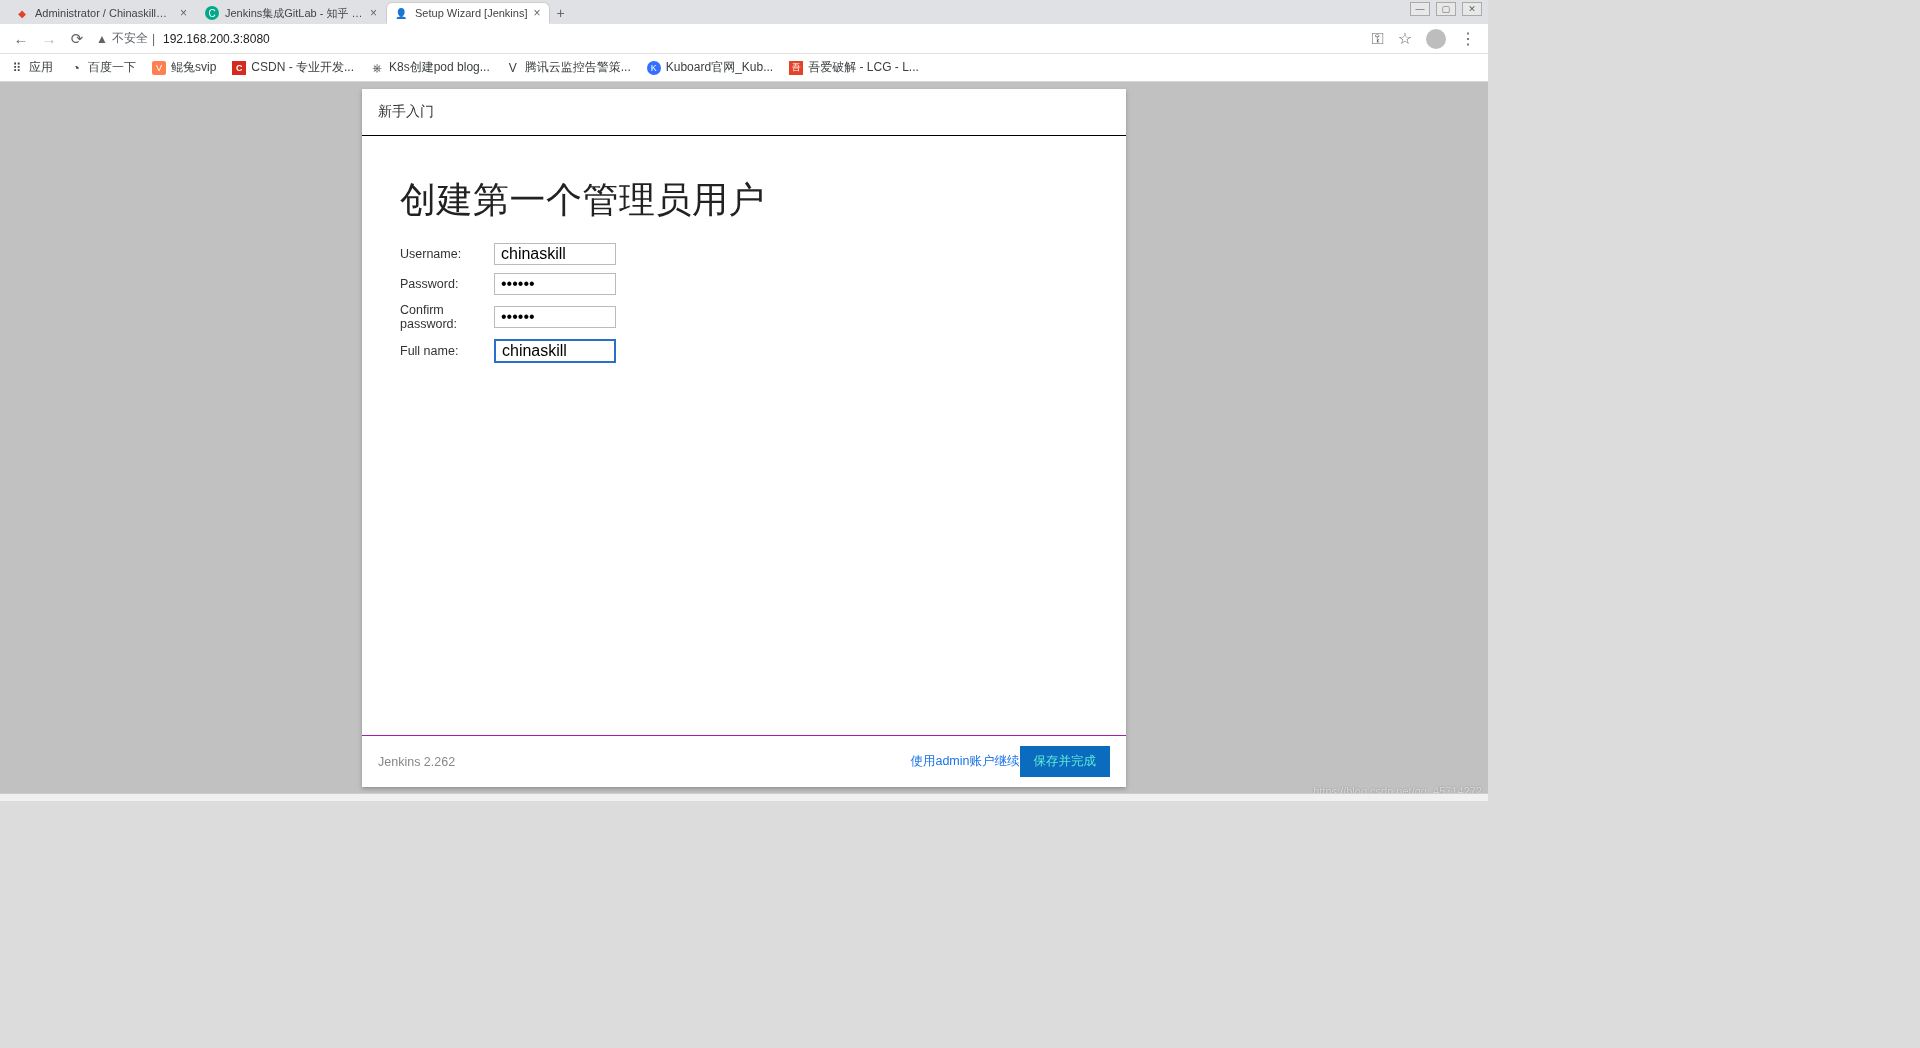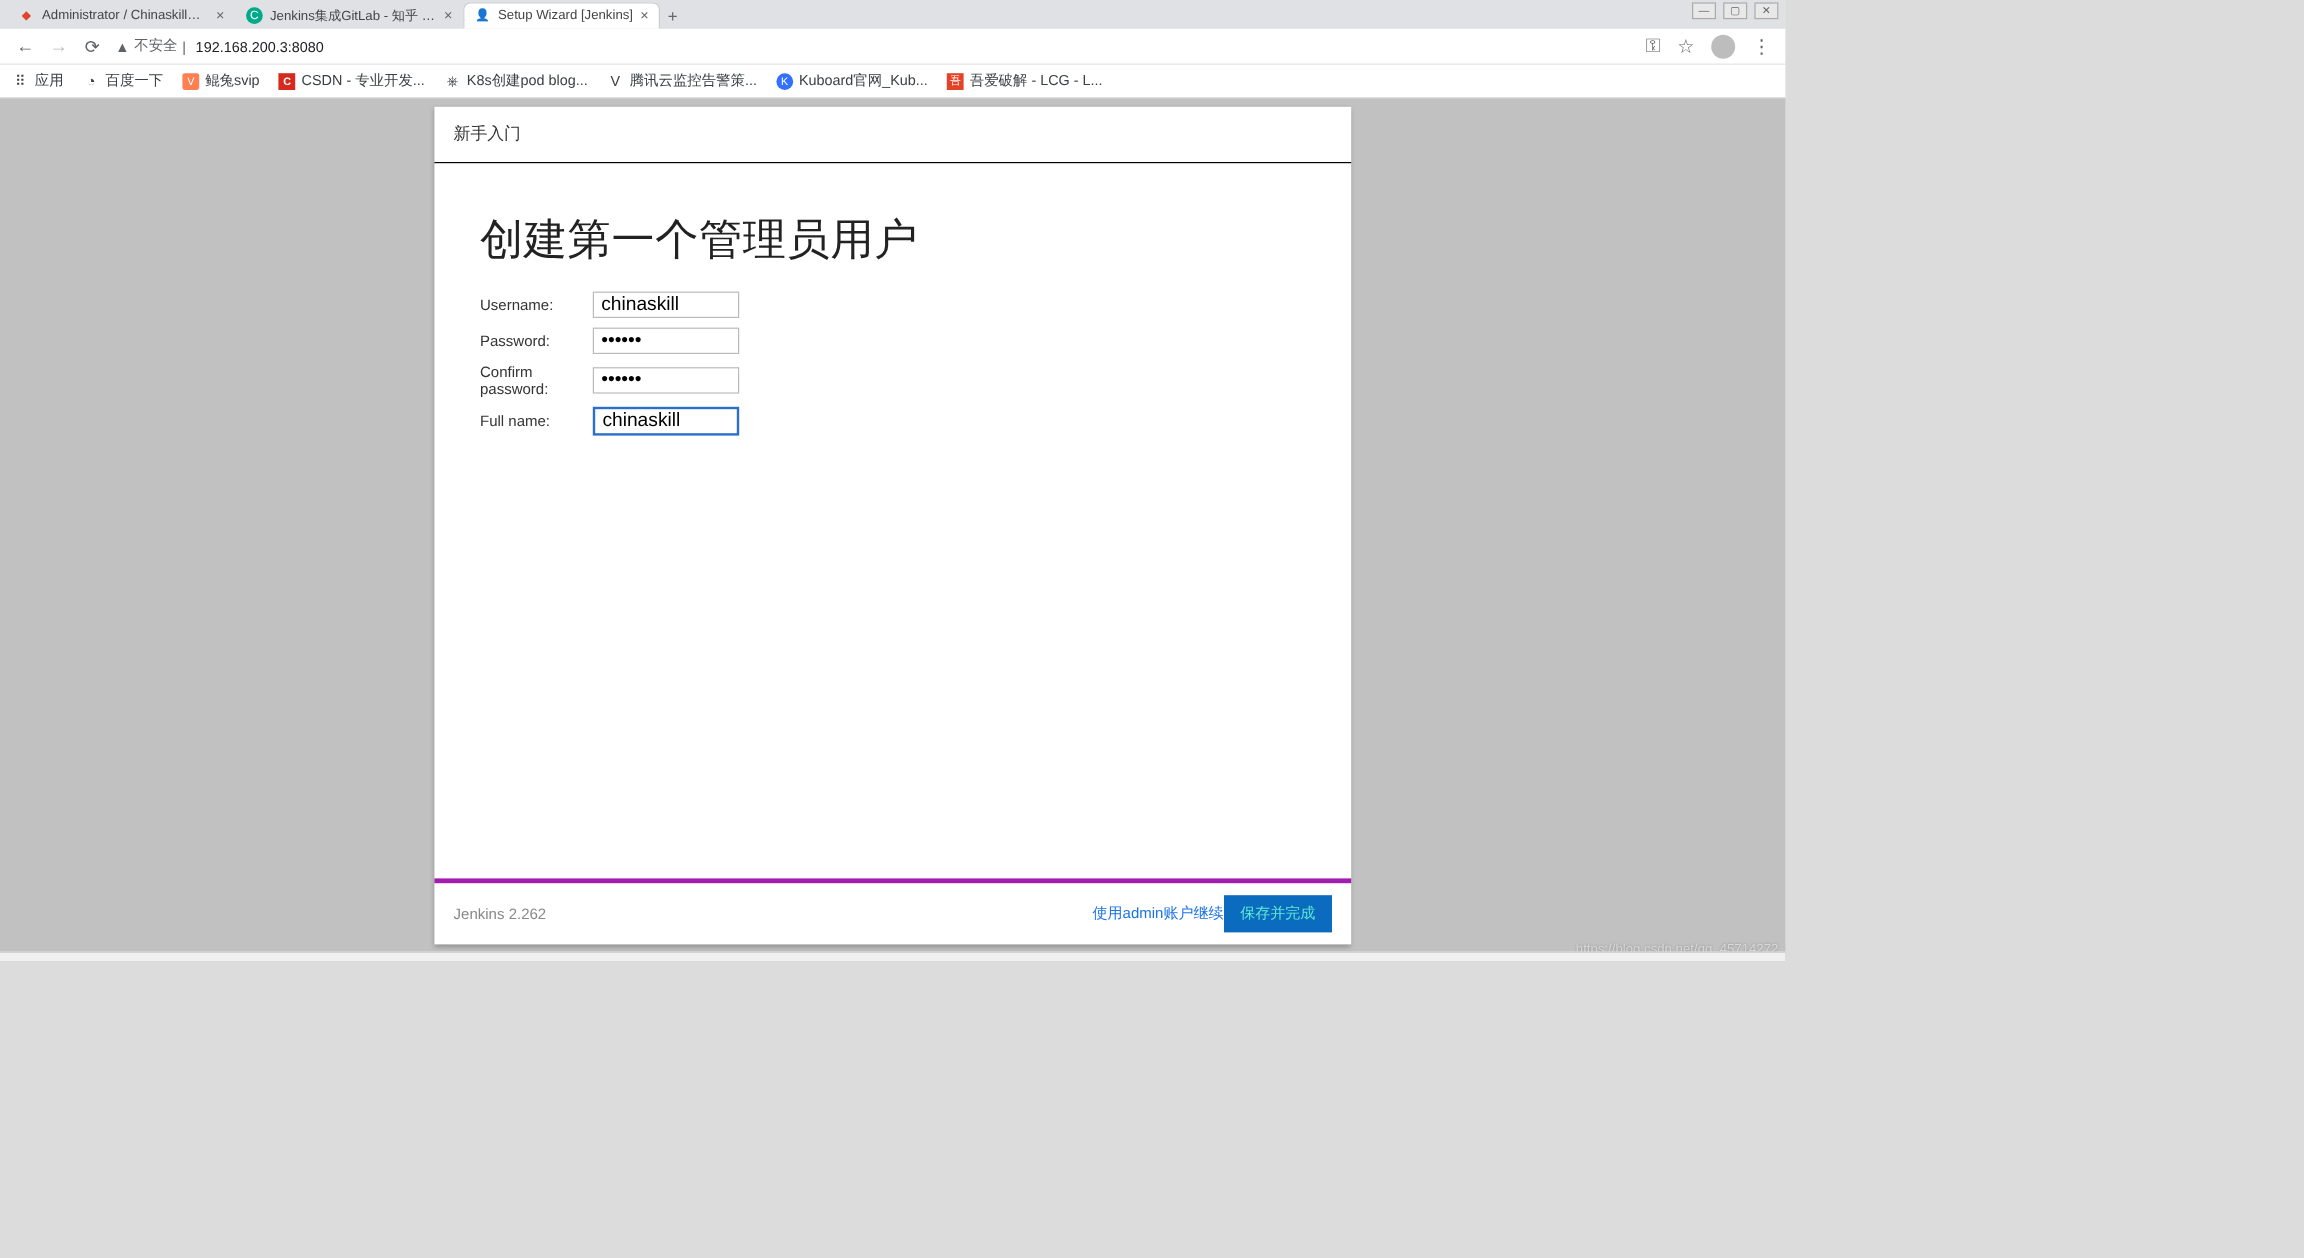--- a/index.html
+++ b/index.html
@@ -36,21 +36,21 @@
 
 
 .card { position: absolute; left: 50%; transform: translateX(-50%); top: 7px; width: 764px; height: 698px; background: #fff; box-shadow: 0 2px 4px rgba(0,0,0,0.25); display: flex; flex-direction: column; }
 .card-head { padding: 14px 16px; border-bottom: 1px solid #000000; font-size: 14px; color: #333; }
 .card-body { flex: 1; padding: 40px 38px; overflow: auto; }
 .card-body h1 { font-size: 36px; font-weight: 300; color: #222; margin-bottom: 18px; letter-spacing: 0.5px; }
 .form-row { display: flex; align-items: center; margin-bottom: 8px; font-size: 12.5px; color: #333; }
 .form-row label { width: 94px; }
 .form-row input { width: 122px; height: 22px; padding: 2px 6px; font-size: 16px; border: 1px solid #bbb; outline: none; }
 .form-row input.focused { border: 2px solid #2a6fc9; height: 24px; }
-.card-foot { display: flex; align-items: center; justify-content: space-between; padding: 10px 16px; border-top: 4px solid #a21caf; font-size: 12.5px; }
+.card-foot { display: flex; align-items: center; justify-content: space-between; padding: 10px 16px; border-top: 1px solid #a21caf; font-size: 12.5px; }
 .card-foot .ver { color: #888; }
 .card-foot .actions { display: flex; align-items: center; }
 .link-btn { color: #1a73e8; cursor: pointer; }
 .primary-btn { background: #0b6cbf; color: #5eead4; padding: 7px 14px; border: none; font-size: 12.5px; cursor: pointer; }
 
 
 .taskbar { position: absolute; bottom: 0; left: 0; right: 0; height: 8px; background: #f0f0f0; border-top: 1px solid #ccc; }
 
 
 .watermark { position: absolute; bottom: 4px; right: 6px; font-size: 11px; color: rgba(255,255,255,0.55); text-shadow: 0 0 2px rgba(0,0,0,0.3); }

